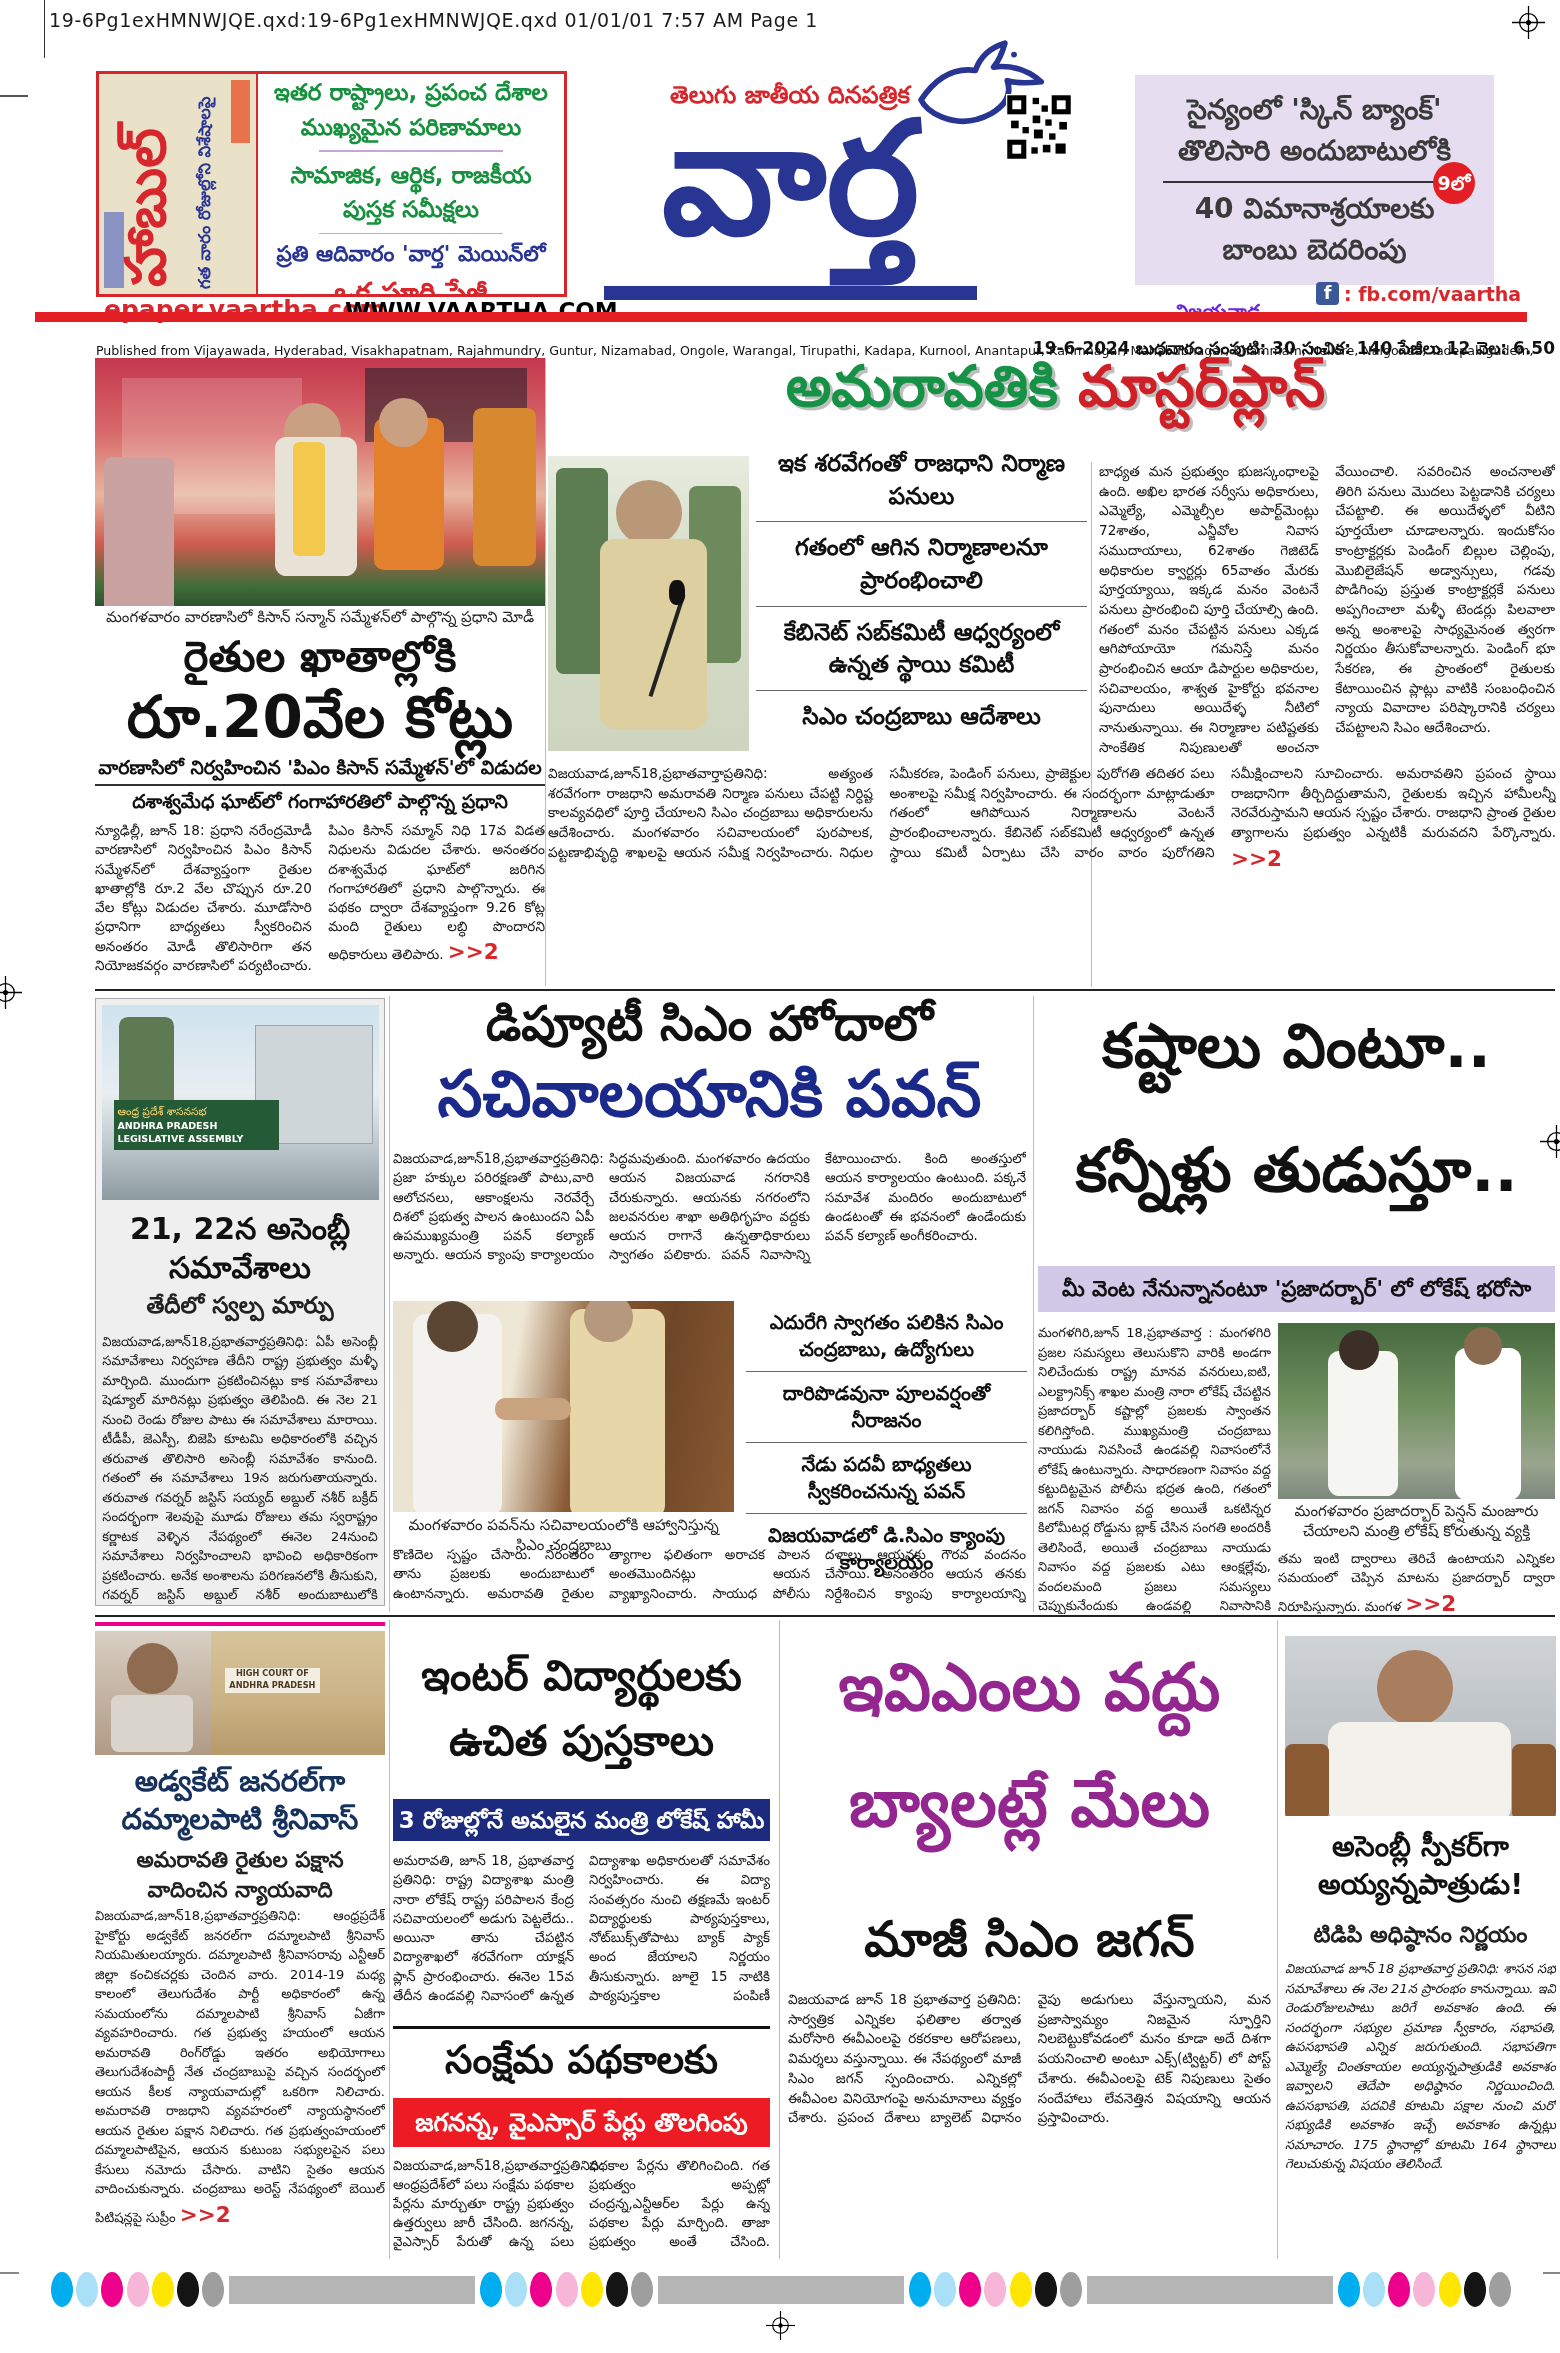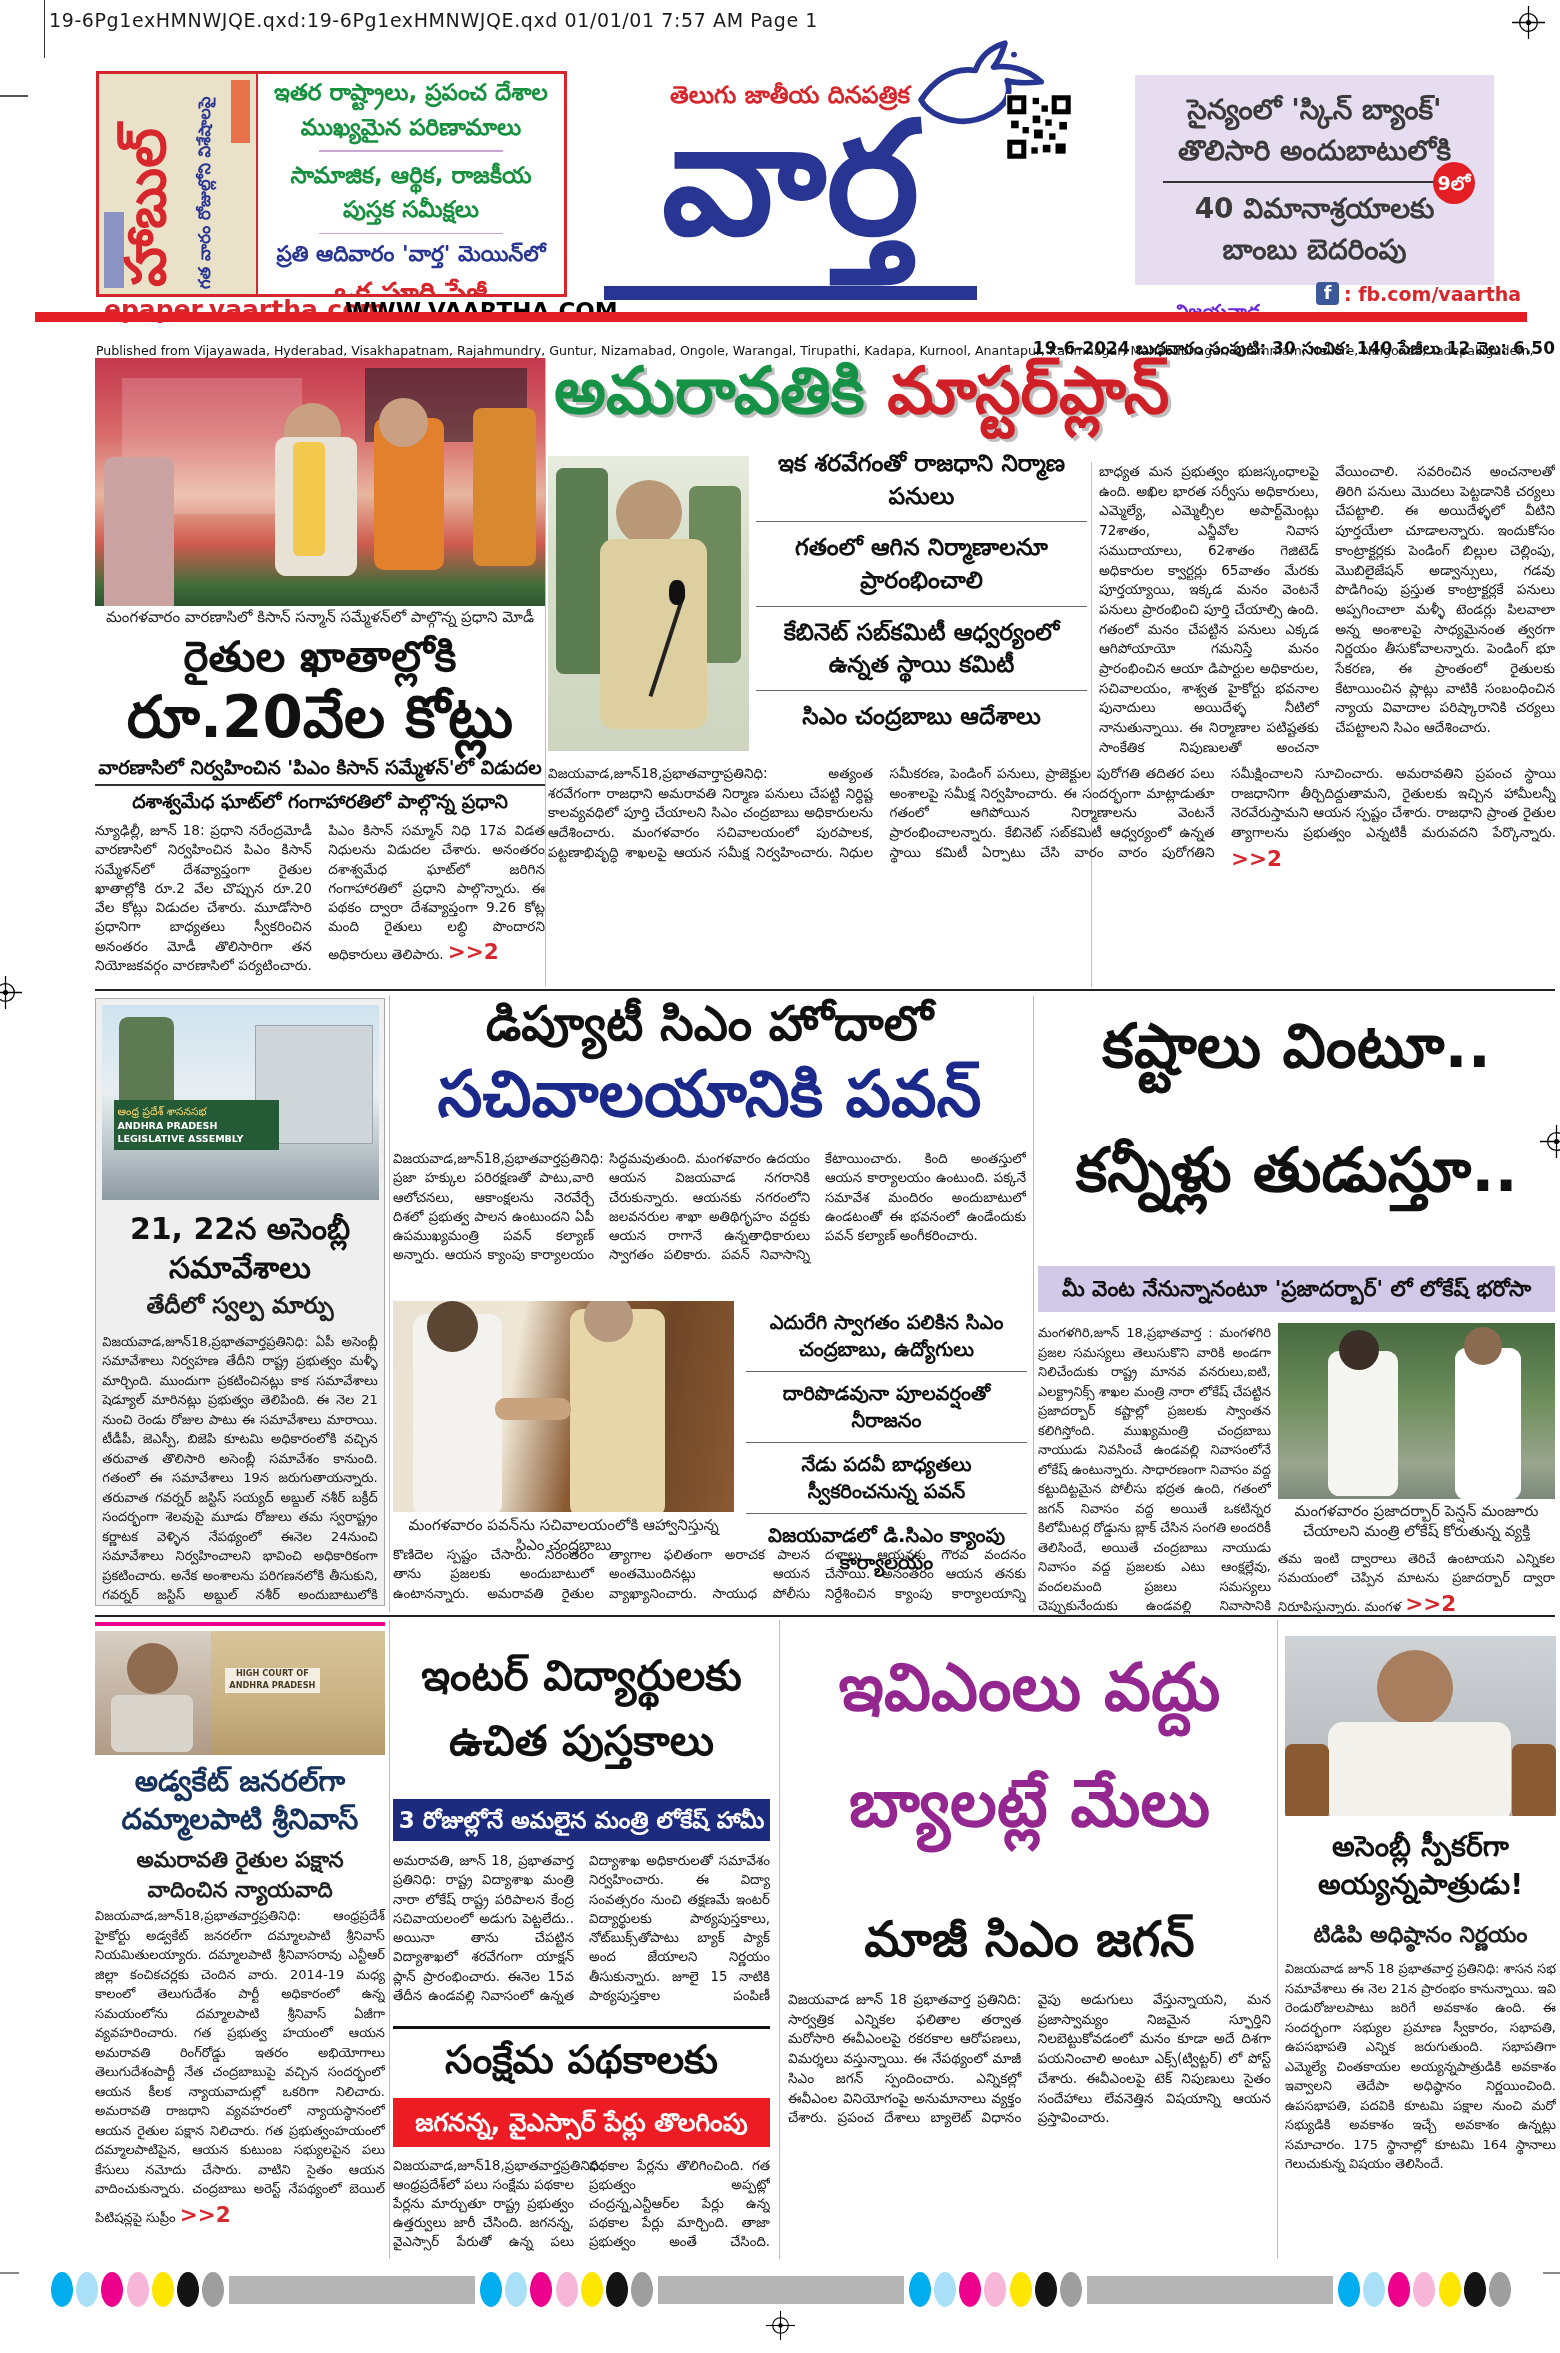--- a/index.html
+++ b/index.html
@@ -48,21 +48,21 @@
   .fb-wrap{left:1316px;top:282px;display:flex;align-items:center;gap:5px;}
   .fb-icon{width:23px;height:23px;background:#3b5998;color:#fff;border-radius:3.8px;font-size:17.7px;font-weight:bold;
            text-align:center;line-height:23px;}
   .fb-label{font-size:19px;font-weight:bold;color:#d8272c;}
 
   .red-rule{left:35px;top:312px;width:1492px;height:9.5px;background:#e31e24;}
   .publishers{left:96px;top:343px;font-size:12.6px;color:#111;}
   .issue-line{left:1024px;top:338px;width:531px;font-size:17px;font-weight:bold;text-align:right;color:#111;}
 
   
-  .main-head{left:554px;top:352px;width:1003px;font-weight:bold;font-size:65px;line-height:1.2;
+  .main-head{left:554px;top:352px;width:1003px;text-align:center;font-weight:bold;font-size:57px;line-height:1.2;
              white-space:nowrap;text-shadow:3.2px 3.2px 0 rgba(110,110,110,.45);}
   .mh-green{color:#169246;}
   .mh-red{color:#cf2027;}
 
   
   .photo{overflow:hidden;position:absolute;}
   .cap{font-size:15px;color:#222;text-align:center;line-height:1.3;}
   .shape{position:absolute;}
   .jump{color:#d8272c;font-weight:bold;font-size:21.5px;}
 
@@ -127,21 +127,21 @@
           text-align:center;line-height:49px;white-space:nowrap;overflow:hidden;}
   .w-body{left:393px;top:2157px;width:377px;height:100px;column-count:2;column-gap:15px;font-size:13.3px;line-height:1.42;}
 
   .e-h1{left:788px;width:483px;text-align:center;font-size:66px;font-weight:bold;color:#93278f;white-space:nowrap;}
   .e-sub{left:788px;top:1911px;width:483px;text-align:center;font-size:49px;font-weight:bold;color:#111;white-space:nowrap;}
   .e-body{left:788px;top:1990px;width:483px;height:262px;column-count:2;column-gap:16.4px;font-size:13.6px;line-height:1.45;}
 
   .s-photo{left:1285px;top:1636px;width:271px;height:180px;background:linear-gradient(180deg,#cfd3d6,#aeb3b8);}
   .s-h{left:1285px;top:1828px;width:271px;text-align:center;font-size:28.4px;font-weight:bold;line-height:1.35;}
   .s-sub{left:1285px;top:1922px;width:271px;text-align:center;font-size:22px;font-weight:bold;color:#222;}
-  .s-body{left:1285px;top:1959px;width:271px;height:298px;font-size:13px;line-height:1.5;text-align:justify;overflow:hidden;}
+  .s-body{left:1285px;top:1959px;width:271px;height:298px;font-size:13px;line-height:1.5;text-align:justify;overflow:hidden;font-style:italic;}
 
   
   .color-bar{left:51px;top:2271px;width:1460px;height:37px;display:flex;align-items:center;justify-content:space-between;}
   .dot-group{display:flex;gap:3.2px;align-items:center;}
   .dot{display:block;width:22px;height:35px;border-radius:50%;}
   .gray-bar{flex:1;height:28px;background:#b5b5b5;margin:0 5px;}
 </style>
 </head>
 <body>
 

